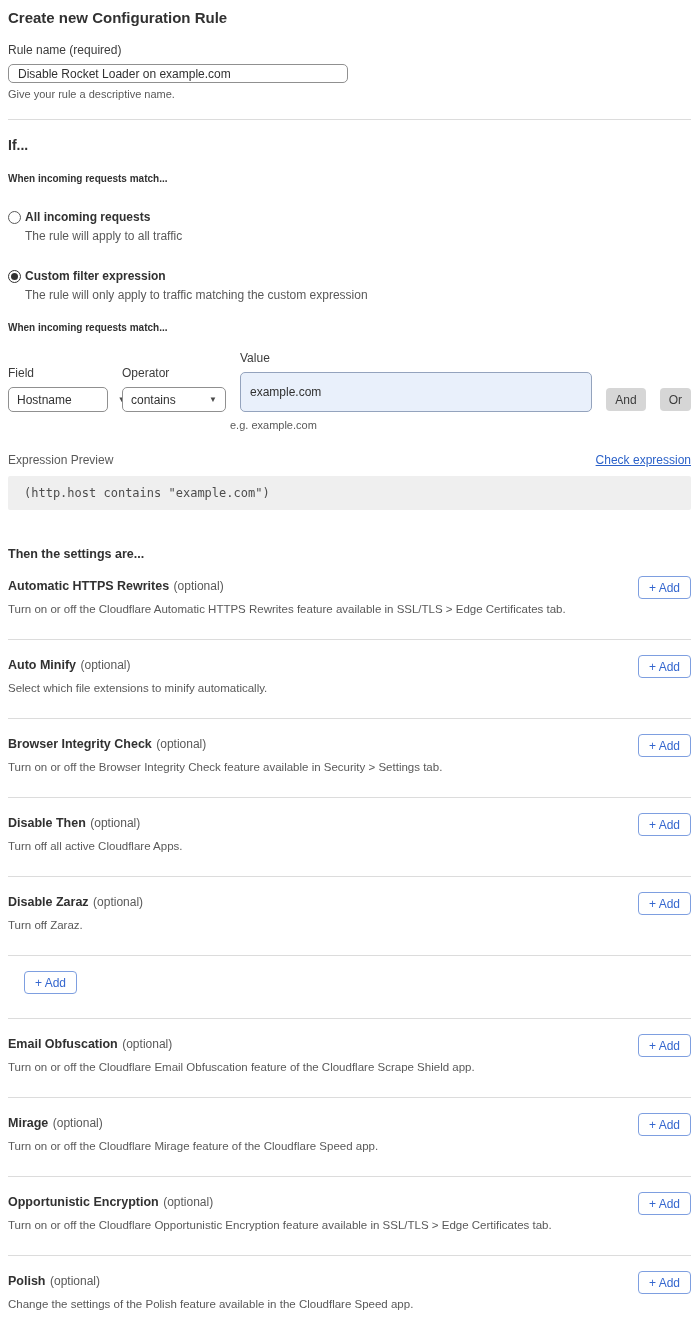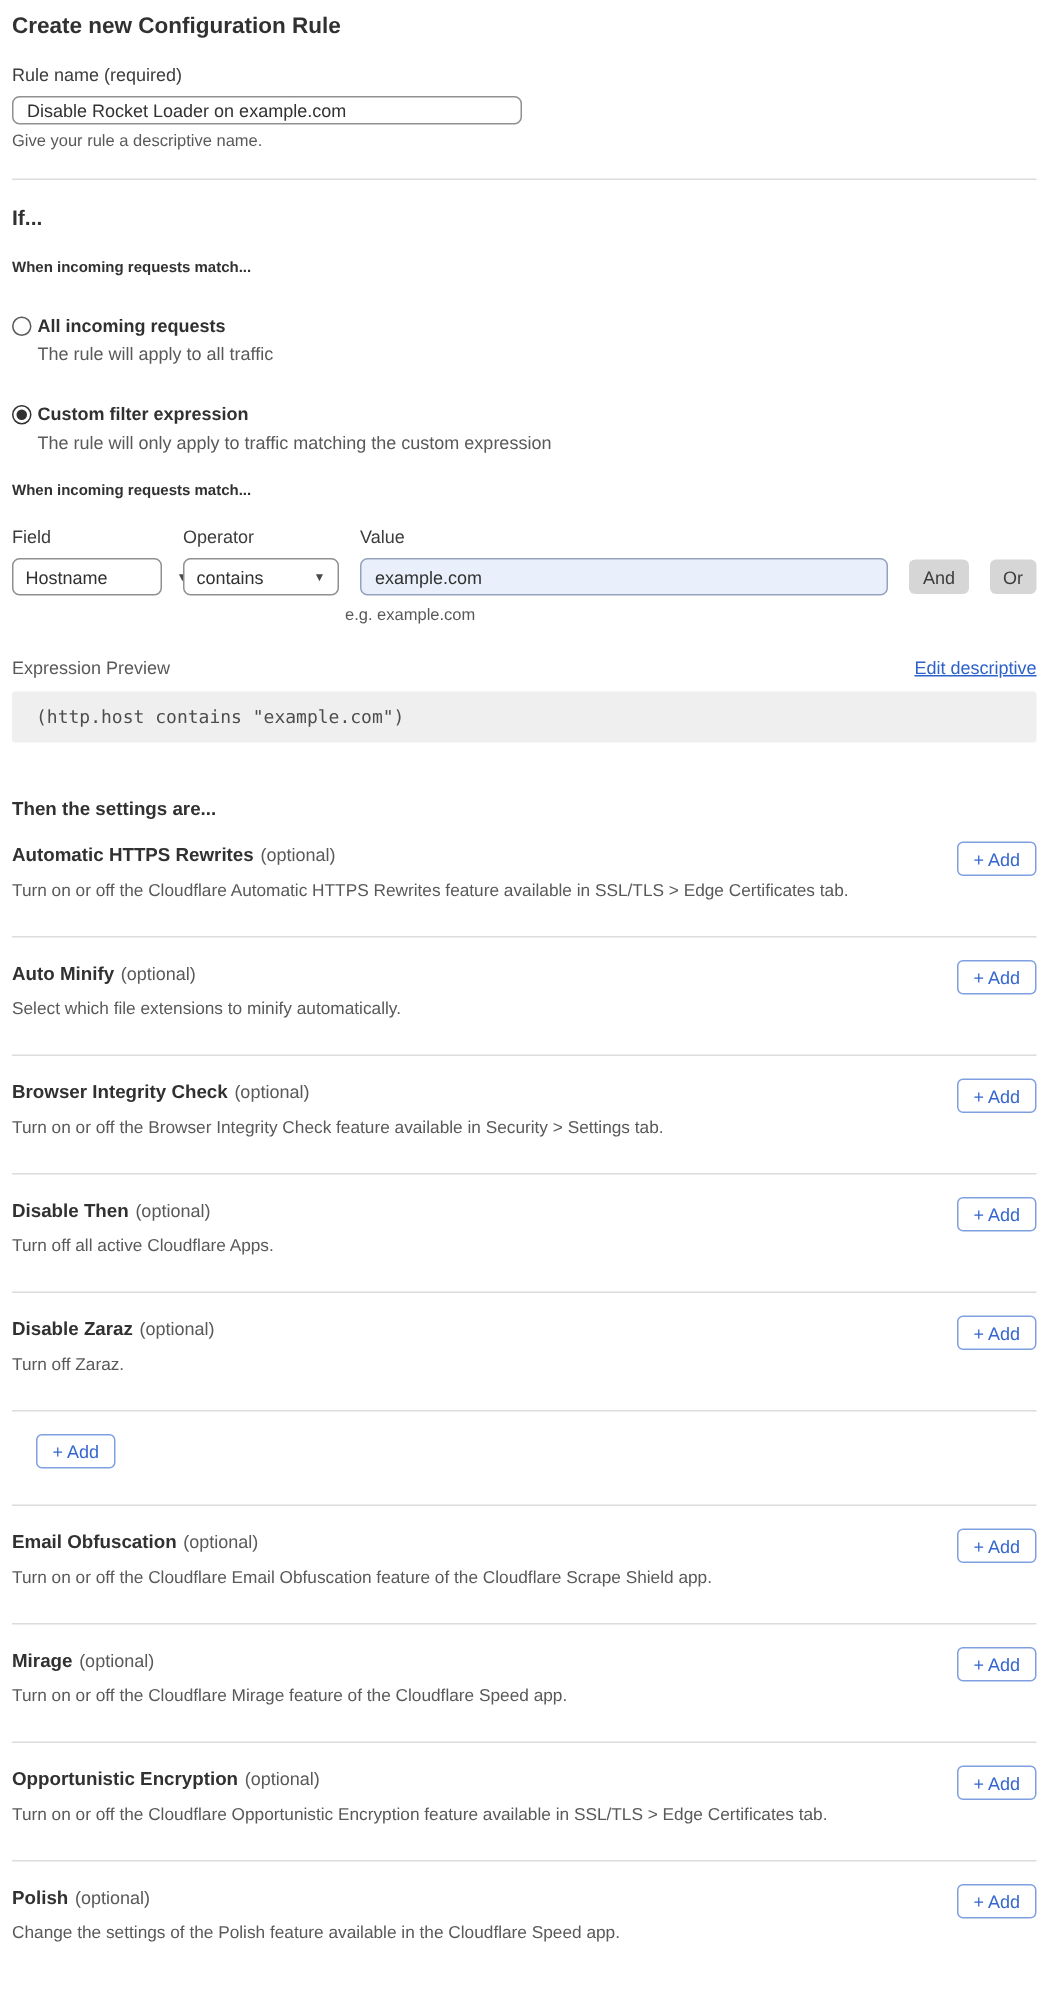--- a/index.html
+++ b/index.html
@@ -48,21 +48,21 @@
   .select-box {
     height: 25px; border: 1px solid #909090; border-radius: 5px; background: #fff;
     display: flex; align-items: center; justify-content: space-between;
     padding: 0 8px; font-size: 12px; color: #313131; cursor: pointer;
   }
   .select-field { width: 100px; margin-right: 14px; gap: 40px; }
   .select-operator { width: 104px; margin-right: 14px; }
   .chevron { font-size: 8px; color: #4a4a4a; margin-left: 6px; }
   .value-col { flex: 1; }
   .value-input {
-    height: 25px; width: 100%; border: 1px solid #94a3bd; border-radius: 5px;
+    height: 40px; width: 100%; border: 1px solid #94a3bd; border-radius: 5px;
     background: #e9f0fb; padding: 0 9px; font-size: 12px; color: #313131;
     font-family: "Liberation Sans", sans-serif; outline: none;
   }
   .conj-btn {
     height: 23px; margin-left: 14px; margin-bottom: 1px; padding: 0 9px;
     background: #d6d6d6; border: none; border-radius: 4px;
     font-family: "Liberation Sans", sans-serif; font-size: 12px; color: #3c3c3c; cursor: pointer;
   }
   .eg-text { font-size: 11px; color: #595959; margin-top: 7px; margin-left: 222px; }
 
@@ -144,21 +144,21 @@
       <div class="builder-label">Value</div>
       <input class="value-input" type="text" value="example.com" style="">
     </div>
     <button class="conj-btn">And</button>
     <button class="conj-btn">Or</button>
   </div>
   <div class="eg-text">e.g. example.com</div>
 
   <div class="expr-header">
     <span class="expr-label">Expression Preview</span>
-    <a class="edit-link">Edit descriptive</a>
+    <a class="edit-link">Check expression</a>
   </div>
   <div class="code-block">(http.host contains "example.com")</div>
 
   <div class="then-heading">Then the settings are...</div>
 
   <div class="setting-row">
     <div class="setting-top">
       <div>
         <span class="setting-name">Automatic HTTPS Rewrites</span>
         <span class="optional">(optional)</span>

